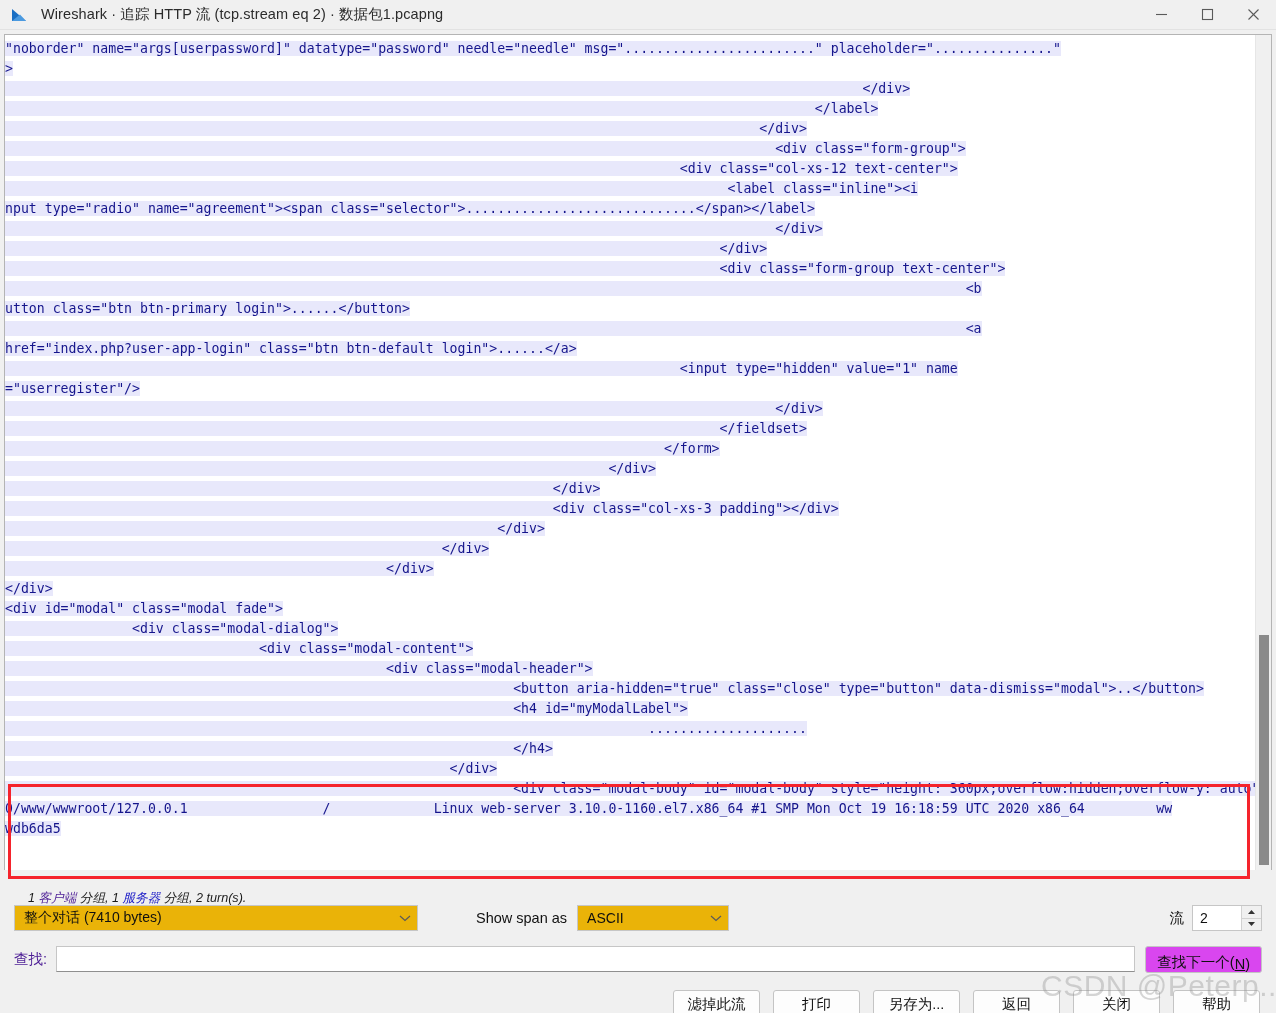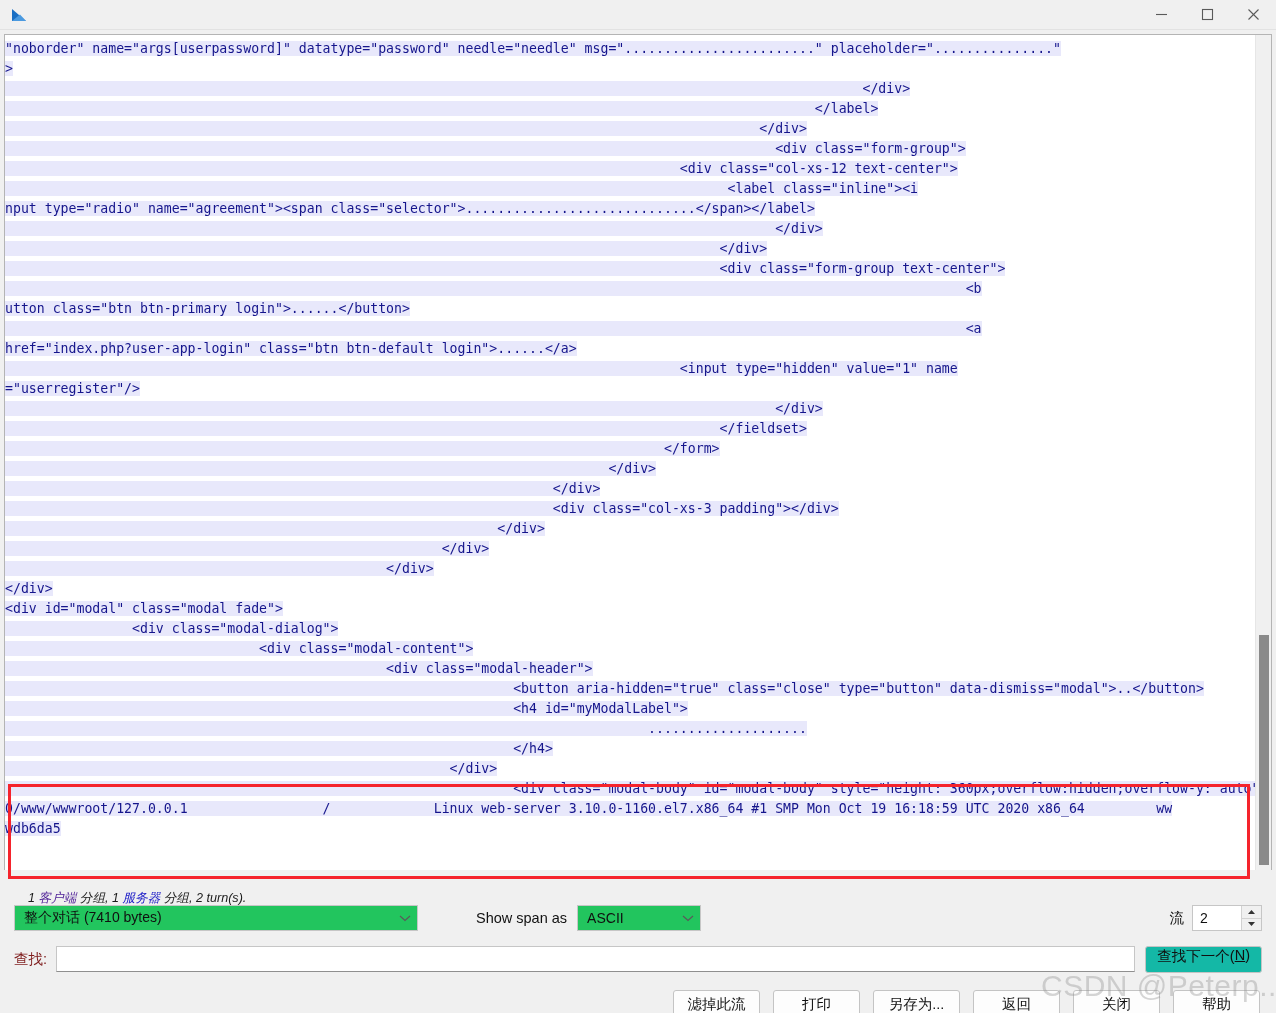--- a/index.html
+++ b/index.html
@@ -125,39 +125,39 @@
   .row-controls {
     display: flex;
     align-items: center;
     height: 34px;
     margin: 7px 0 0 0;
     padding: 0 14px;
     flex: 0 0 auto;
   }
   .combo {
     height: 26px;
-    background: #22c55e;
+    background: #eab308;
     border: 1px solid #c6c6c6;
     display: flex;
     align-items: center;
     padding: 0 6px 0 9px;
     font-size: 14px;
     color: #101010;
     position: relative;
   }
   .combo .cv { flex: 1 1 auto; white-space: nowrap; overflow: hidden; }
   .combo .chev { margin-left: 8px; color: #555; display: flex; }
   #combo-conversation { width: 404px; }
   .show-as-label {
     margin-left: 58px;
     font-size: 14.5px;
     color: #101010;
     white-space: nowrap;
   }
-  #combo-showdata { width: 124px; margin-left: 10px; }
+  #combo-showdata { width: 152px; margin-left: 10px; }
 
   .stream-num {
     margin-left: auto;
     display: flex;
     align-items: center;
   }
   .stream-num .lbl {
     font-size: 14.5px;
     color: #101010;
     margin-right: 8px;
@@ -192,21 +192,21 @@
   .row-find {
     display: flex;
     align-items: center;
     height: 30px;
     margin-top: 9px;
     padding: 0 14px;
     flex: 0 0 auto;
   }
   .find-label {
     font-size: 14.5px;
-    color: #7f1d1d;
+    color: #4c1d95;
     margin-right: 9px;
     white-space: nowrap;
   }
   .find-input {
     flex: 1 1 auto;
     height: 26px;
     background: #ffffff;
     border: 1px solid #c6c6c6;
     border-bottom: 1px solid #8f8f8f;
     font-size: 14px;
@@ -215,25 +215,25 @@
     font-family: "Liberation Sans", sans-serif;
     outline: none;
     min-width: 0;
   }
   .btn-findnext {
     margin-left: 10px;
     height: 27px;
     padding: 0 11px;
     border: 1px solid #c4c4c4;
     border-radius: 3px;
-    background: #14b8a6;
-    font-size: 14.5px;
-    color: #101010;
-    white-space: nowrap;
-    display: flex; align-items: flex-start;
+    background: #d946ef;
+    font-size: 14.5px;
+    color: #101010;
+    white-space: nowrap;
+    display: flex; align-items: flex-end;
   }
   .btn-findnext u { text-decoration: underline; }
 
   
   .row-buttons {
     display: flex;
     align-items: center;
     justify-content: flex-end;
     gap: 13px;
     height: 36px;
@@ -273,20 +273,21 @@
 
 <div id="app">
 
   <div class="titlebar">
     <div class="title-icon">
       <svg width="22" height="16" viewBox="0 0 22 16">
         <path d="M2,14 L16,14 L2,2 Z" fill="#1a6fc4"></path>
         <path d="M2,14 L16,14 L10,7.5 Z" fill="#4b9ae0"></path>
       </svg>
     </div>
+    <div class="title-text">Wireshark · 追踪 HTTP 流 (tcp.stream eq 2) · 数据包1.pcapng</div>
     <div class="win-btns">
       <div class="win-btn">
         <svg width="13" height="13" viewBox="0 0 13 13">
             <line x1="1" y1="6.5" x2="12" y2="6.5" stroke="#5a5a5a" stroke-width="1.1"></line>
           </svg>
       </div>
       <div class="win-btn">
         <svg width="13" height="13" viewBox="0 0 13 13">
             <rect x="1.5" y="1.5" width="10" height="10" fill="none" stroke="#5a5a5a" stroke-width="1.1"></rect>
           </svg>

